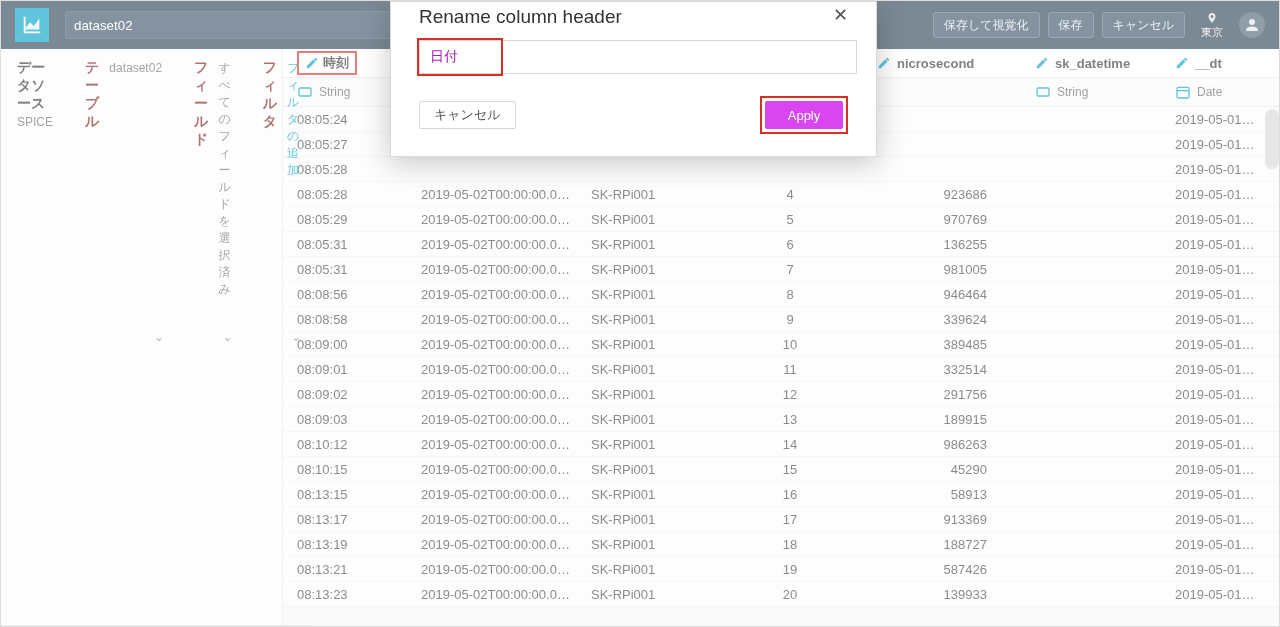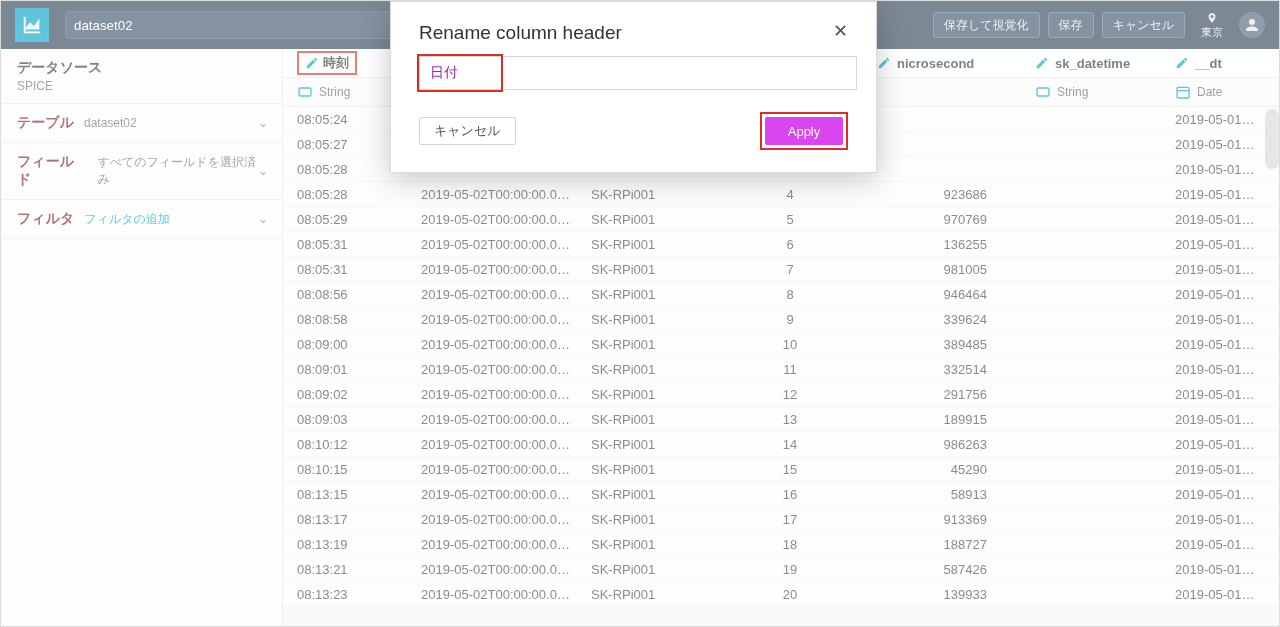--- a/index.html
+++ b/index.html
@@ -21,21 +21,21 @@
   .ds-input::placeholder{color:#d0d0d0}
   .tb-right{display:flex;align-items:center;gap:16px}
   .tb-btns{display:flex;gap:8px}
   .tb-btn{height:26px;padding:0 10px;border:1px solid #5a7692;background:#3a5066;color:#e0e8ef;border-radius:3px;font-size:12px;display:flex;align-items:center}
   .tb-loc{display:flex;flex-direction:column;align-items:center;font-size:11px;gap:0;color:#e6e6e6}
   .avatar{width:26px;height:26px;border-radius:50%;background:#4b6377;display:flex;align-items:center;justify-content:center}
   .avatar svg{display:block}
 
   
   .body{display:flex;height:calc(100% - 48px)}
-  .side{width:282px;background:var(--bg);border-right:1px solid var(--col-border);display:flex;flex-direction:column}
+  .side{width:282px;background:var(--bg);border-right:1px solid var(--col-border);display:flex;flex-direction:row}
   .side .blk{border-bottom:1px solid var(--col-border);padding:10px 16px}
   .side .blk .hd{font-weight:600;font-size:14px;color:#333;margin-bottom:2px;display:flex;align-items:center;justify-content:space-between}
   .side .blk .sub{font-size:12px;color:#6d6d6d;margin-top:1px}
   .side .blk.row{display:flex;align-items:baseline;gap:10px;position:relative}
   .side .blk.row .label{font-size:14px;font-weight:600;color:#7f1d1d}
   .side .blk.row .val{font-size:12px;color:#6d6d6d}
   .side .blk .chev{position:absolute;right:14px;top:50%;transform:translateY(-50%);color:#888;font-size:12px}
 
   
   .main{flex:1;overflow:auto;background:#f7f7f7}
@@ -56,21 +56,21 @@
   .typecell{display:flex;align-items:center;gap:6px;color:#666;font-size:12px}
   .typeicon{width:16px;height:16px}
 
   .hl-box{border:2px solid var(--hl);padding:1px 6px;display:inline-flex;align-items:center;gap:4px}
 
   .scrollbar{position:absolute;right:0;top:108px;width:14px;height:60px;background:#d7d7d7;border-radius:7px}
 
   
   .overlay{position:absolute;left:0;right:0;top:0;bottom:0;background:rgba(255,255,255,.38)}
   .modal{position:absolute;left:389px;top:0;width:487px;background:#fff;border:1px solid #dadada;box-shadow:0 6px 28px var(--modal-shadow)}
-  .modal .mhead{padding:20px 28px 4px;display:flex;justify-content:space-between;align-items:flex-start}
+  .modal .mhead{padding:4px 28px 4px;display:flex;justify-content:space-between;align-items:flex-start}
   .modal .mtitle{font-size:19px;color:#333;font-weight:400}
   .modal .mclose{font-size:18px;color:#555;cursor:pointer;line-height:1}
   .modal .mbody{padding:8px 28px 0}
   .m-input{width:438px;height:34px;border:1px solid #d8d8d8;padding:4px 10px;font-size:14px;color:#a21caf;outline:none}
   .m-input::placeholder{color:#999}
   .m-actions{padding:22px 28px 22px;display:flex;justify-content:space-between;align-items:center}
   .btn-cancel{height:28px;padding:0 14px;background:#fff;border:1px solid #d6d6d6;color:#555;font-size:13px;border-radius:2px}
   .btn-apply-wrap{border:2px solid var(--hl);padding:3px}
   .btn-apply{height:28px;width:78px;background:#d946ef;border:none;color:#fff;font-size:13px;border-radius:2px}
 

